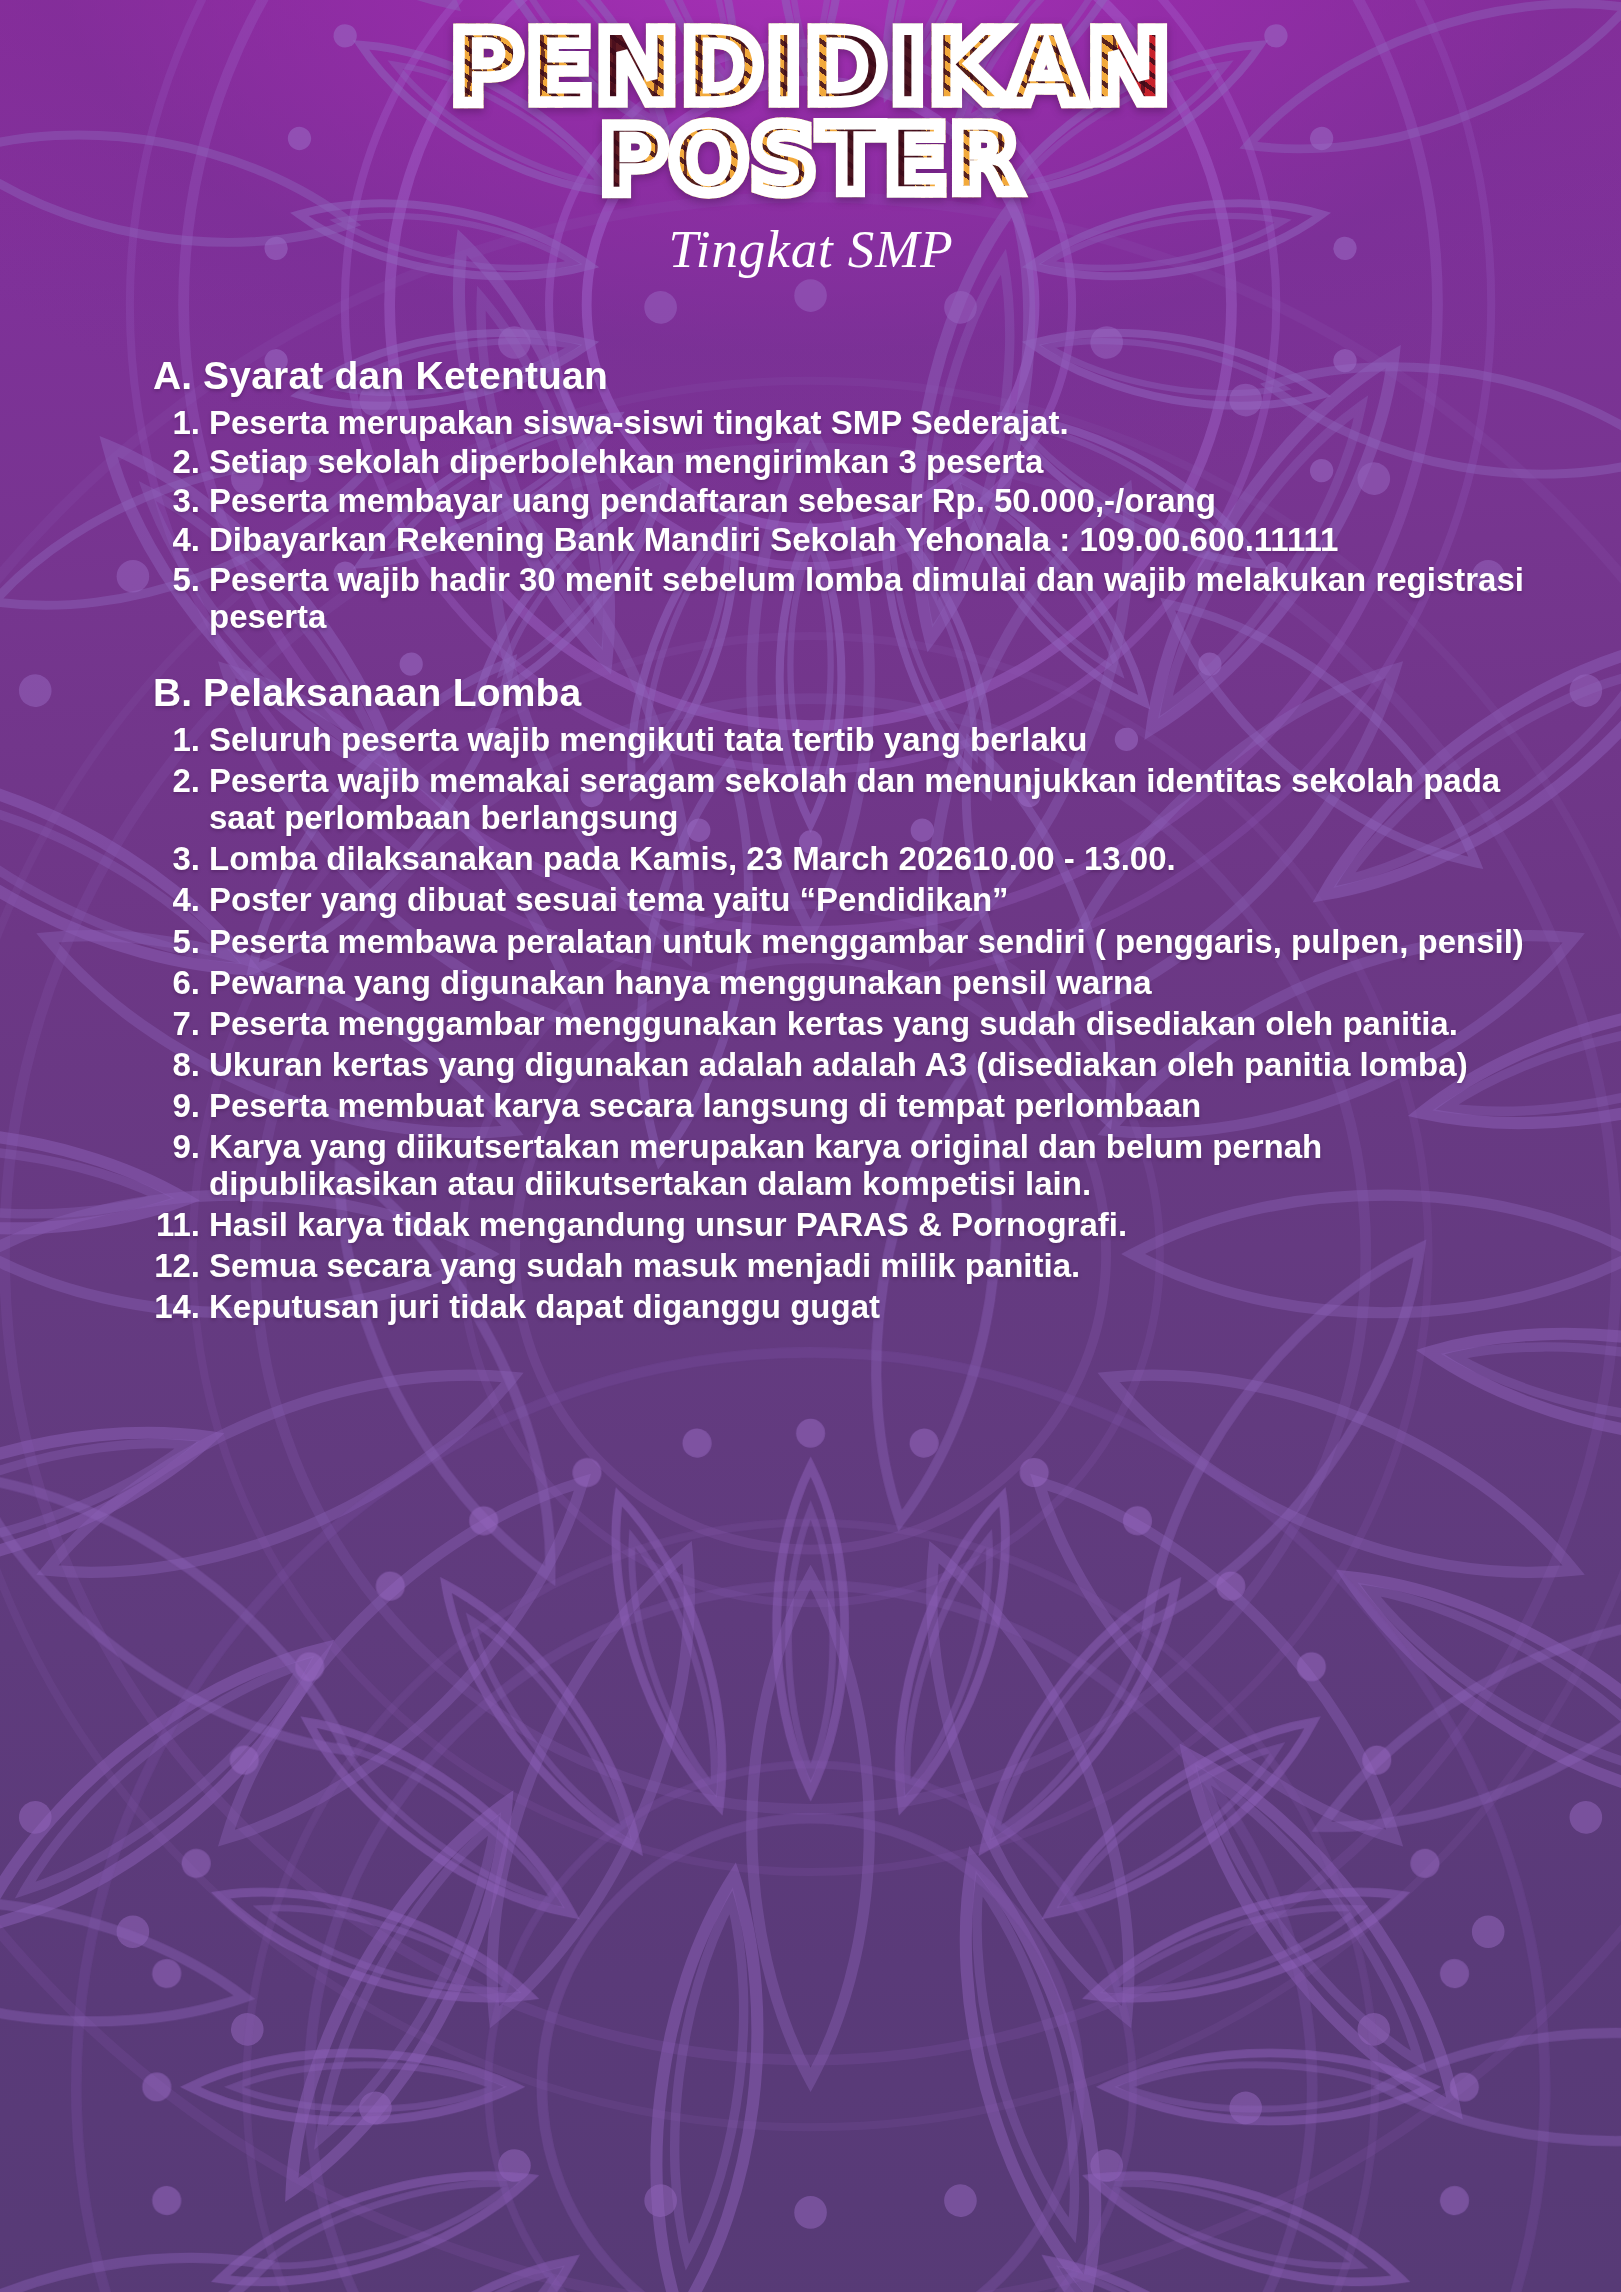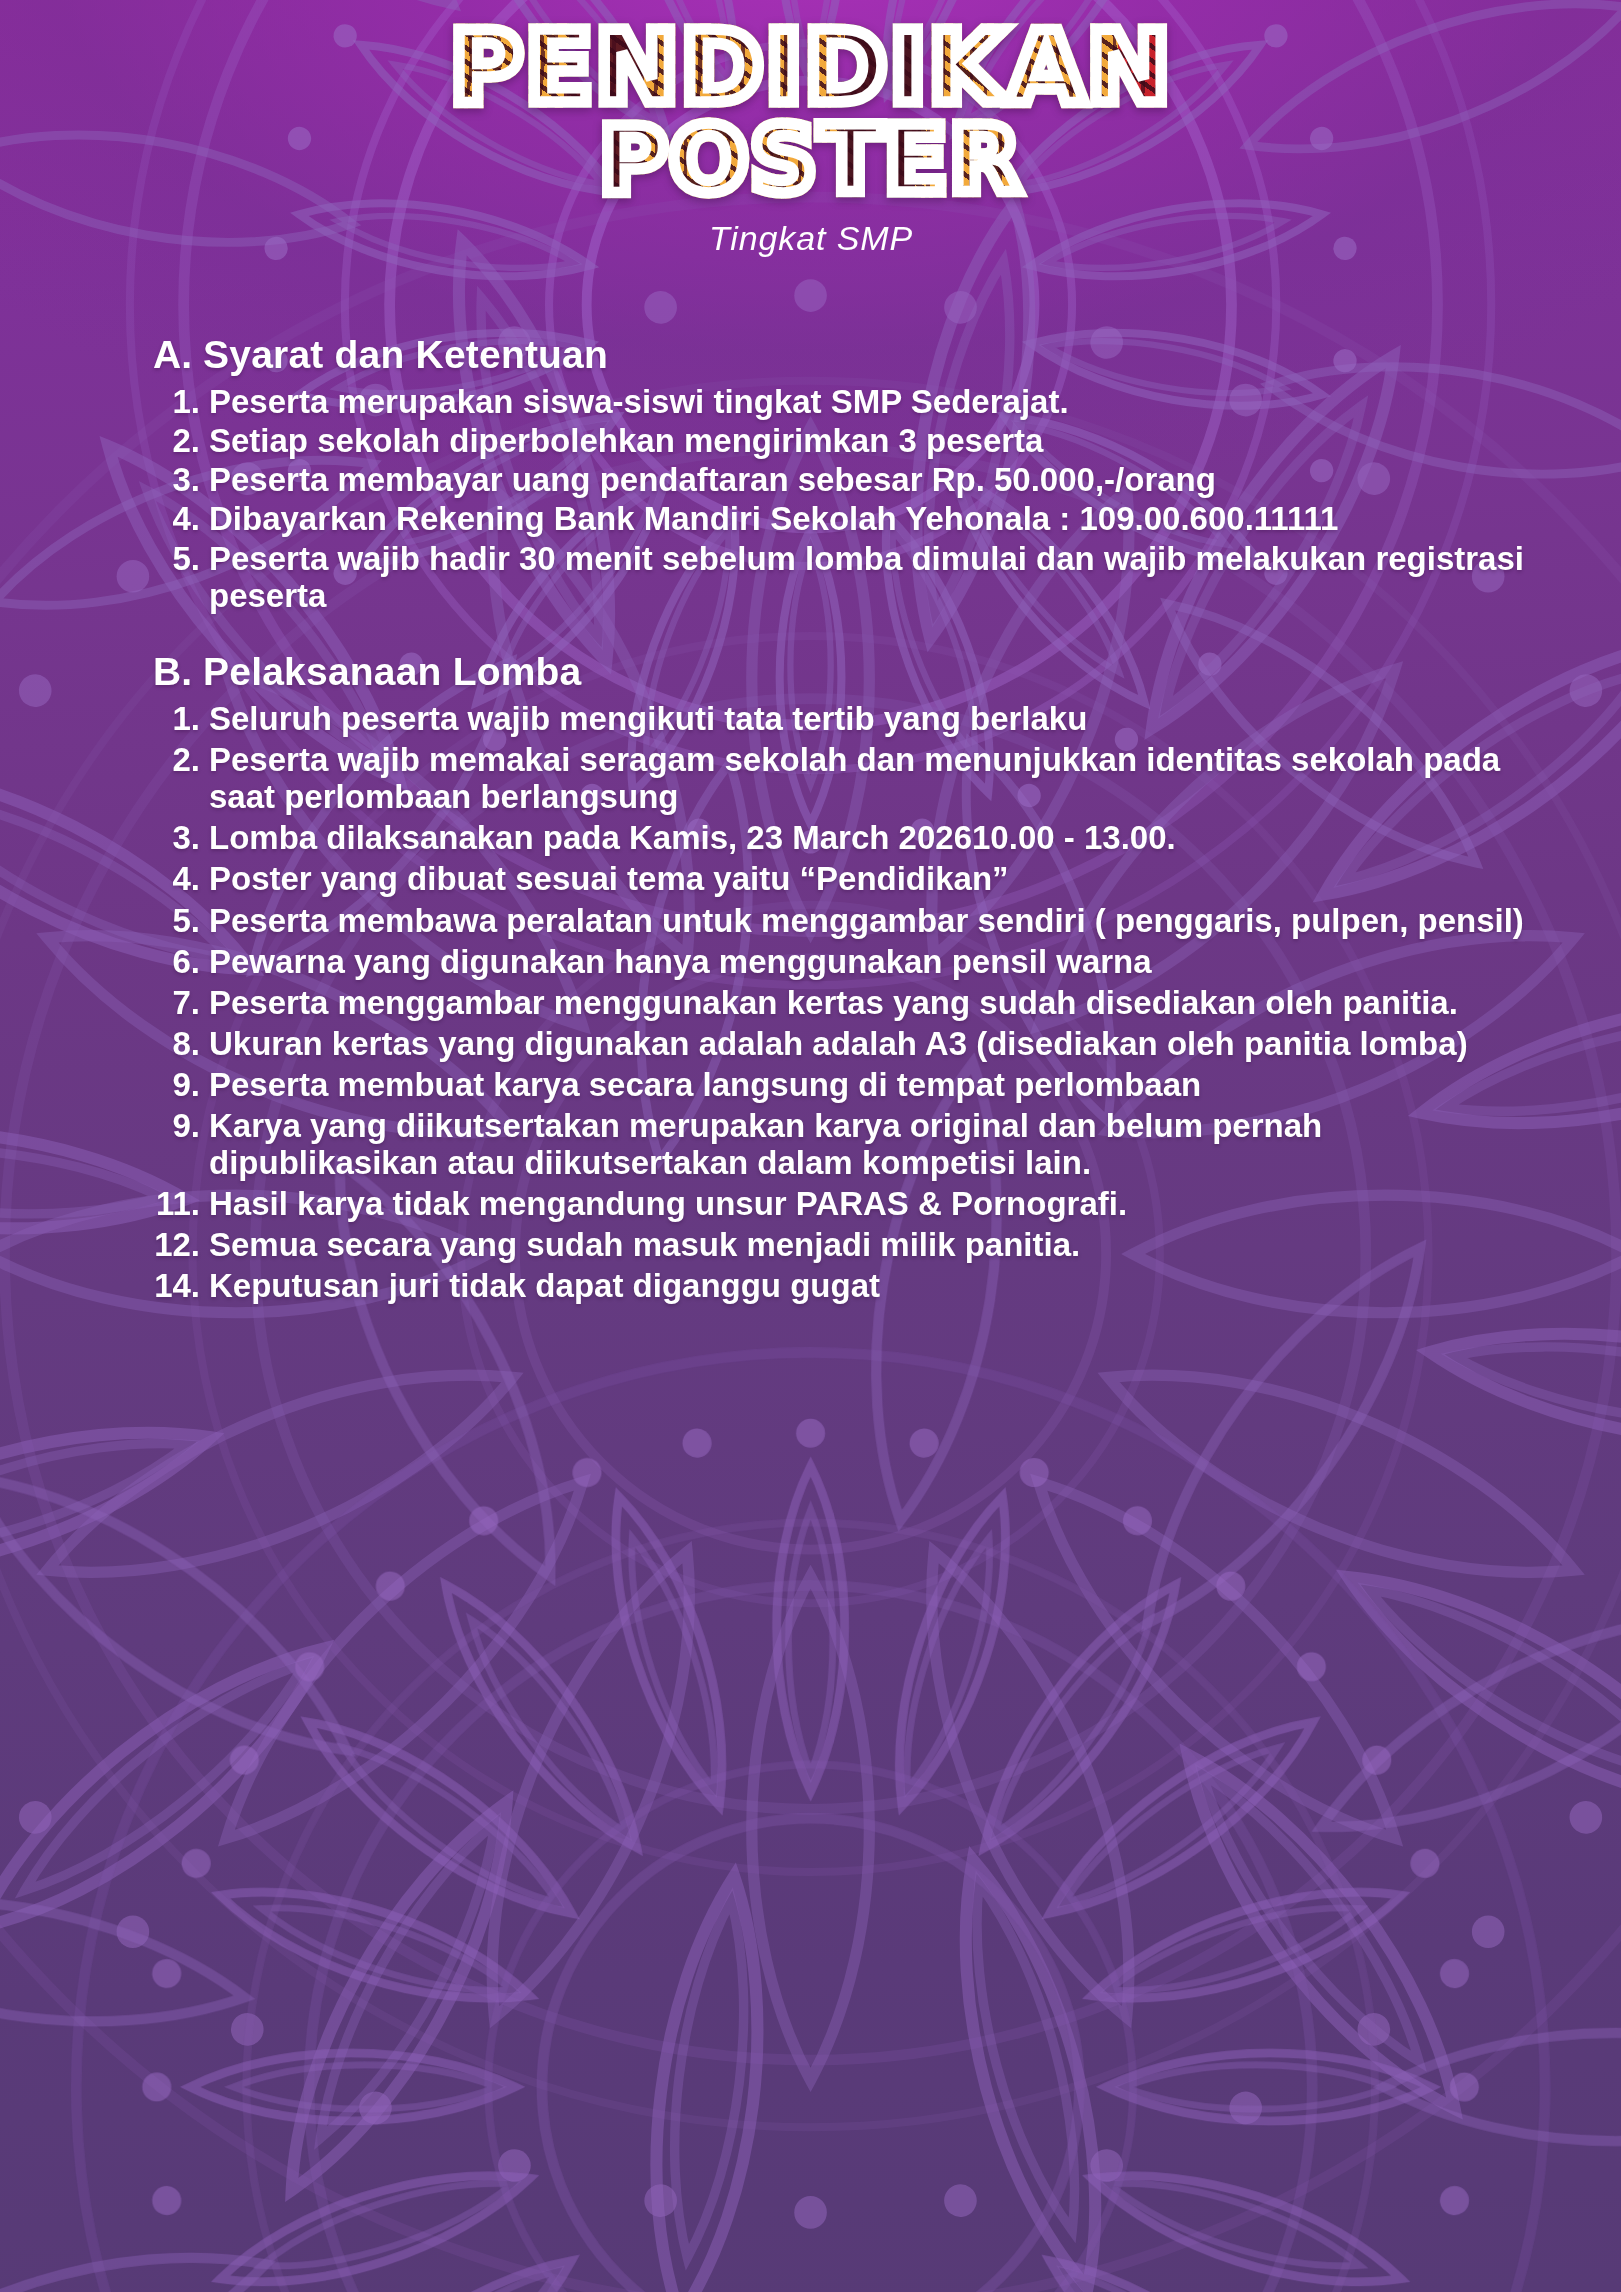--- a/index.html
+++ b/index.html
@@ -89,23 +89,23 @@
     -webkit-background-clip: text;
     background-clip: text;
     filter: drop-shadow(0 3.6px 4.5px rgba(40,5,45,0.35));
   }
 
   .deco-title.line1 { font-size: 93px; }
   .deco-title.line2 { font-size: 100px; margin-top: -5.4px; }
 
   .subtitle {
     margin-top: 14.3px;
-    font-family: Liberation Sans, sans-serif;
+    font-family: Liberation Serif, serif;
     font-style: italic;
-    font-size: 34px;
+    font-size: 53px;
     color: #ffffff;
     letter-spacing: 0.9px;
   }
 
   
   .sections {
     margin-top: 75px;
     padding-left: 99px;
     padding-right: 36px;
     color: #ffffff;

